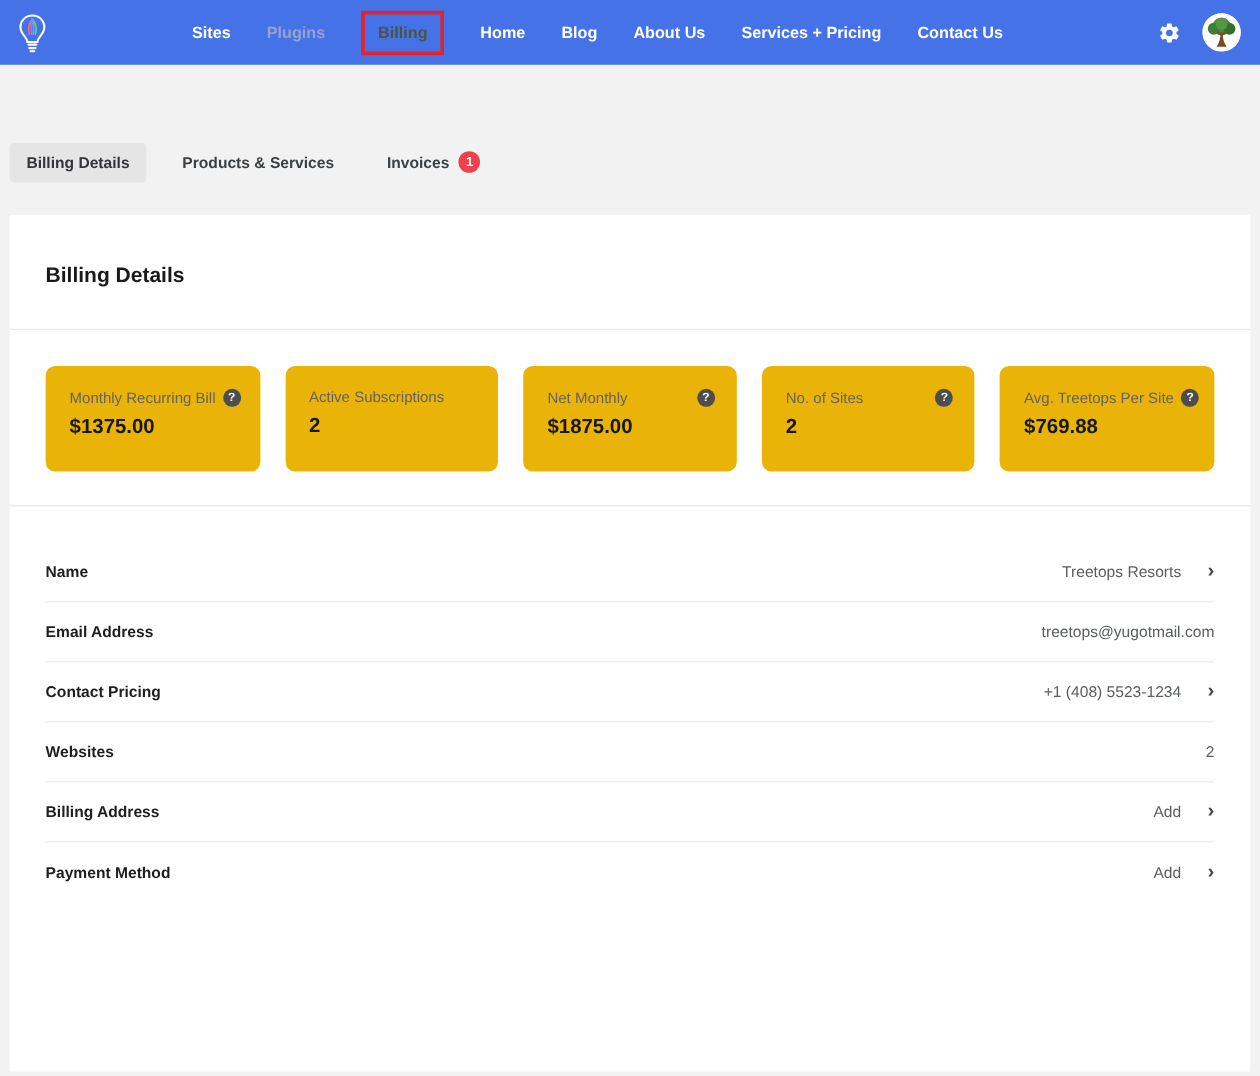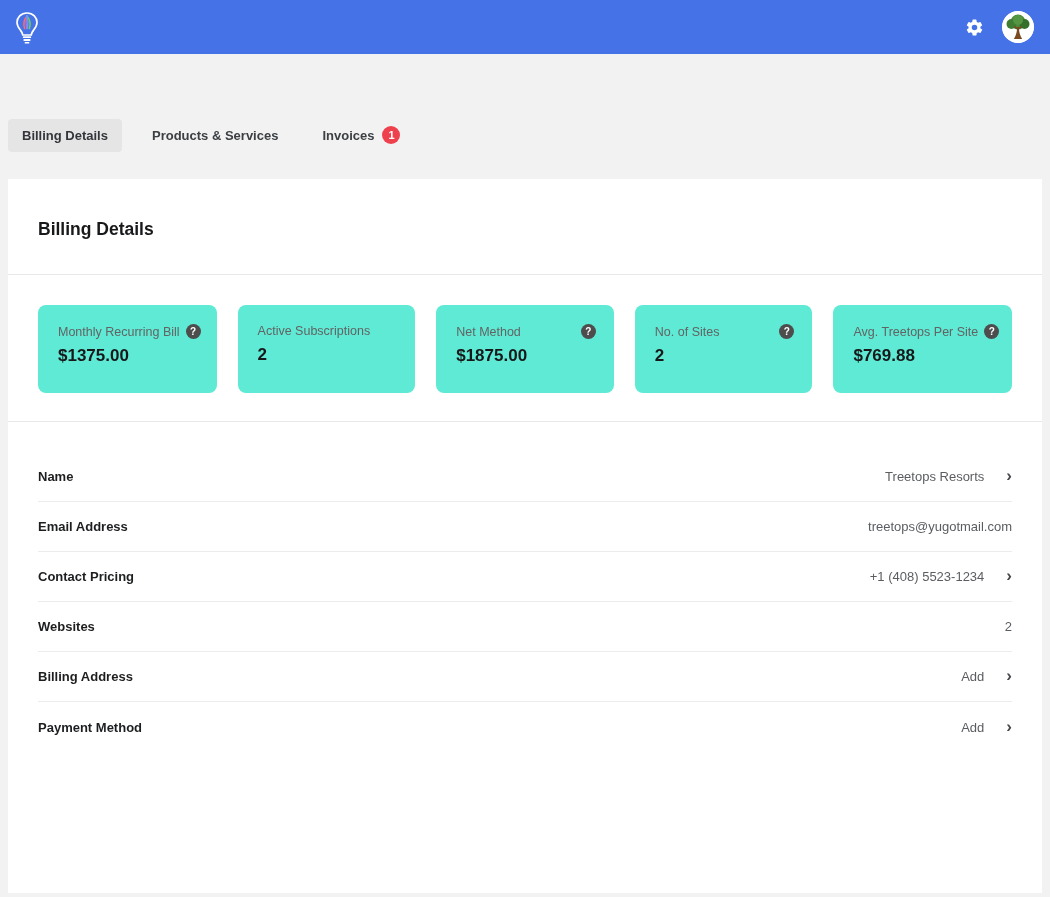--- a/index.html
+++ b/index.html
@@ -118,21 +118,21 @@
   
   .cards {
     display: flex;
     gap: 21px;
     margin-top: 30px;
     padding-bottom: 28px;
   }
   .card {
     width: 178.6px;
     height: 88px;
-    background: #5eead4;
+    background: #eab308;
     border-radius: 8px;
     padding: 19px 18px 12px 20px;
   }
   .card-top {
     display: flex;
     align-items: center;
     justify-content: space-between;
   }
   .card-label {
     font-size: 12.5px;
@@ -200,20 +200,32 @@
       <path d="M13 5 C9.8 9 9 13 10.6 17.5" stroke="#ff6a6a" fill="none" stroke-width="1.5" stroke-linecap="round"></path>
       <path d="M13 5 C16.2 9 17 13 15.4 17.5" stroke="#6fcf5a" fill="none" stroke-width="1.5" stroke-linecap="round"></path>
       <path d="M13 5 C11.6 10 12 14.5 12.6 17.5" stroke="#b06fe0" fill="none" stroke-width="1.5" stroke-linecap="round"></path>
       <path d="M13 5 C14.4 10 14.2 14.5 13.6 17.5" stroke="#5aa0ff" fill="none" stroke-width="1.5" stroke-linecap="round"></path>
       <rect x="8.8" y="25.2" width="8.4" height="1.9" rx="0.95" fill="#ffffff"></rect>
       <rect x="9.4" y="28.1" width="7.2" height="1.9" rx="0.95" fill="#ffffff"></rect>
       <rect x="10.6" y="30.9" width="4.8" height="1.7" rx="0.85" fill="#ffffff"></rect>
     </svg>
   </div>
 
+  <nav class="main-nav">
+    <a class="nav-item">Sites</a>
+    <a class="nav-item muted">Plugins</a>
+    <span class="highlight-box">
+      <a class="nav-item current">Billing</a>
+    </span>
+    <a class="nav-item">Home</a>
+    <a class="nav-item">Blog</a>
+    <a class="nav-item">About Us</a>
+    <a class="nav-item">Services + Pricing</a>
+    <a class="nav-item">Contact Us</a>
+  </nav>
 
   <div class="topbar-spacer"></div>
 
   <div class="gear-btn">
     <svg width="19" height="19" viewBox="0 0 24 24" fill="#ffffff">
       <path d="M19.4 13c.04-.33.06-.66.06-1s-.02-.67-.06-1l2.1-1.65c.2-.15.25-.42.12-.64l-2-3.46c-.12-.22-.39-.3-.61-.22l-2.49 1c-.52-.4-1.08-.73-1.69-.98l-.38-2.65A.5.5 0 0 0 14 2h-4a.5.5 0 0 0-.5.42l-.38 2.65c-.61.25-1.17.59-1.69.98l-2.49-1a.5.5 0 0 0-.61.22l-2 3.46c-.13.22-.07.49.12.64L4.55 11c-.04.33-.06.66-.06 1s.02.67.06 1l-2.1 1.65c-.2.15-.25.42-.12.64l2 3.46c.12.22.39.3.61.22l2.49-1c.52.4 1.08.73 1.69.98l.38 2.65c.04.24.25.42.5.42h4c.25 0 .46-.18.5-.42l.38-2.65c.61-.25 1.17-.59 1.69-.98l2.49 1c.22.08.49 0 .61-.22l2-3.46a.5.5 0 0 0-.12-.64L19.4 13zM12 15.5A3.5 3.5 0 1 1 12 8.5a3.5 3.5 0 0 1 0 7z"></path>
     </svg>
   </div>
 
   <div class="avatar">
@@ -260,21 +272,21 @@
 
       <div class="card">
         <div class="card-top">
           <span class="card-label">Active Subscriptions</span>
         </div>
         <div class="card-value">2</div>
       </div>
 
       <div class="card">
         <div class="card-top">
-          <span class="card-label">Net Method</span>
+          <span class="card-label">Net Monthly</span>
           <span class="help-icon">?</span>
         </div>
         <div class="card-value">$1875.00</div>
       </div>
 
       <div class="card">
         <div class="card-top">
           <span class="card-label">No. of Sites</span>
           <span class="help-icon">?</span>
         </div>

